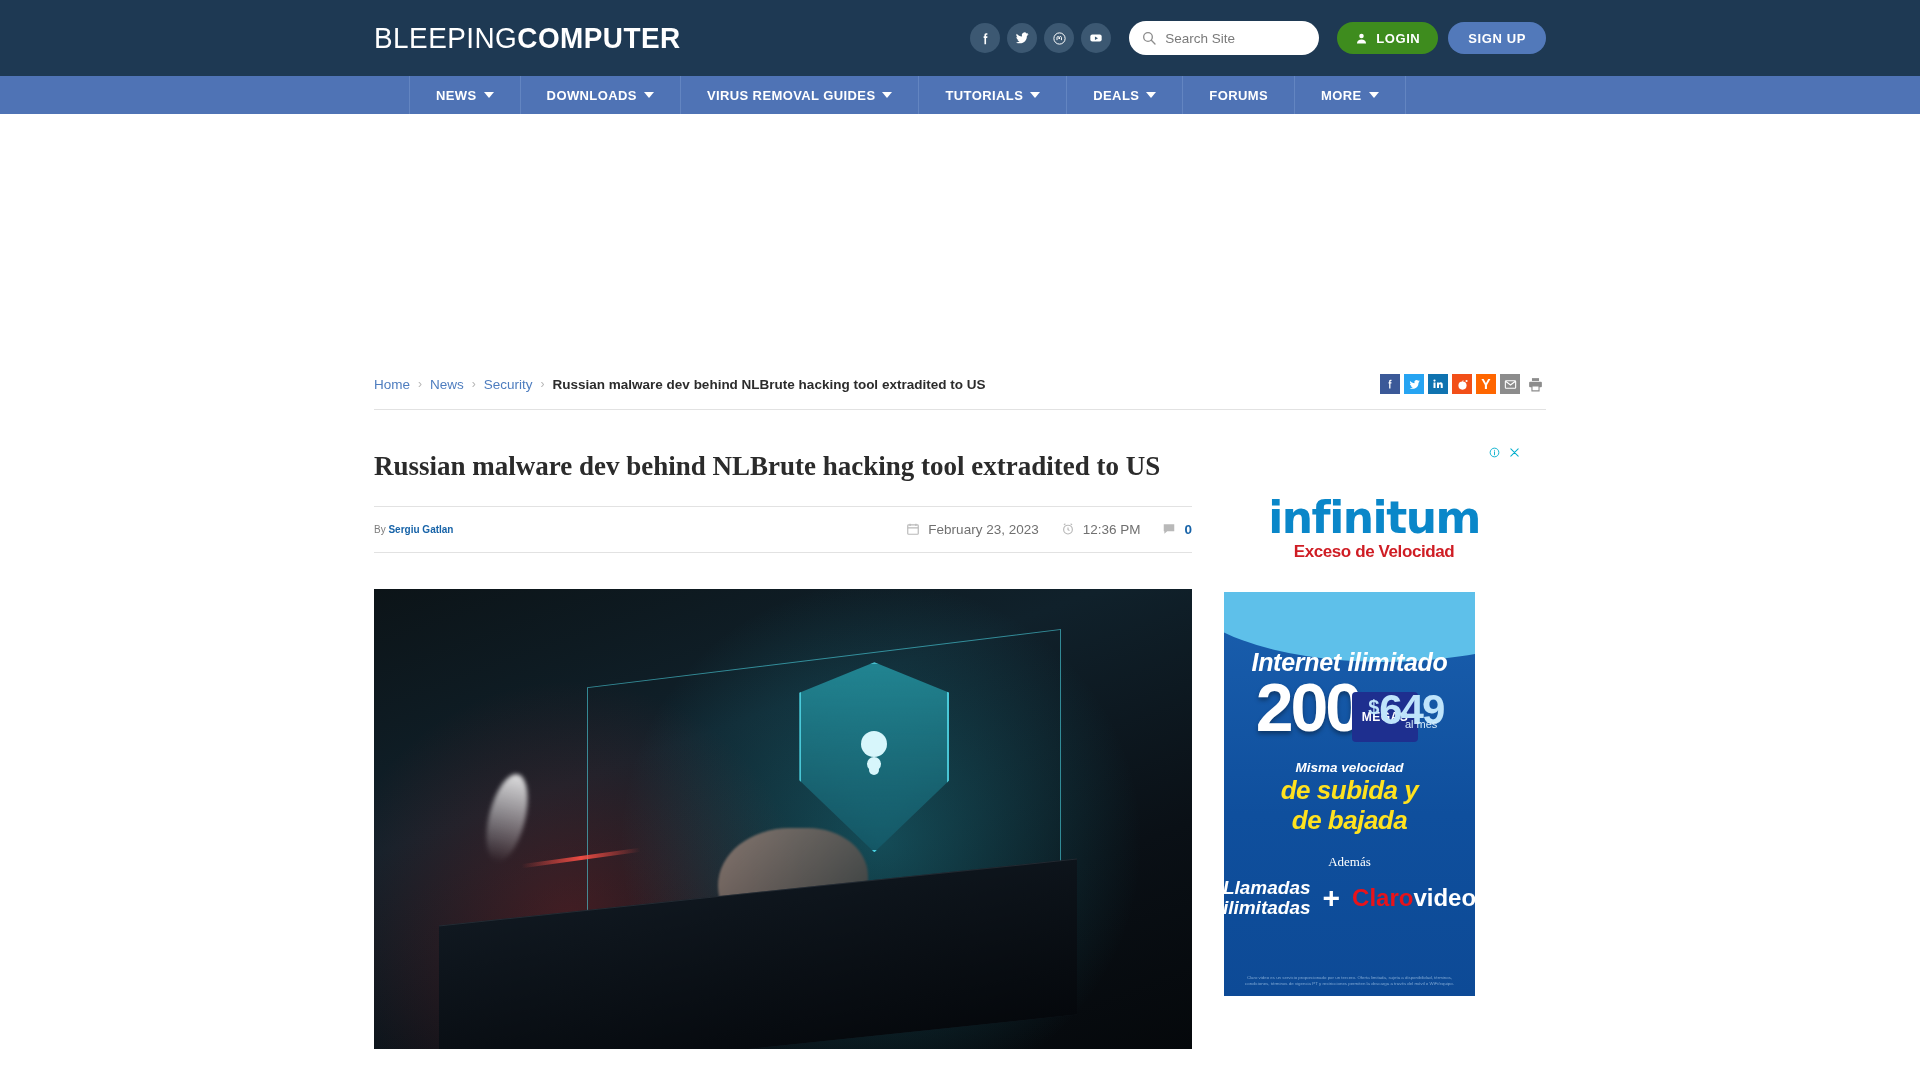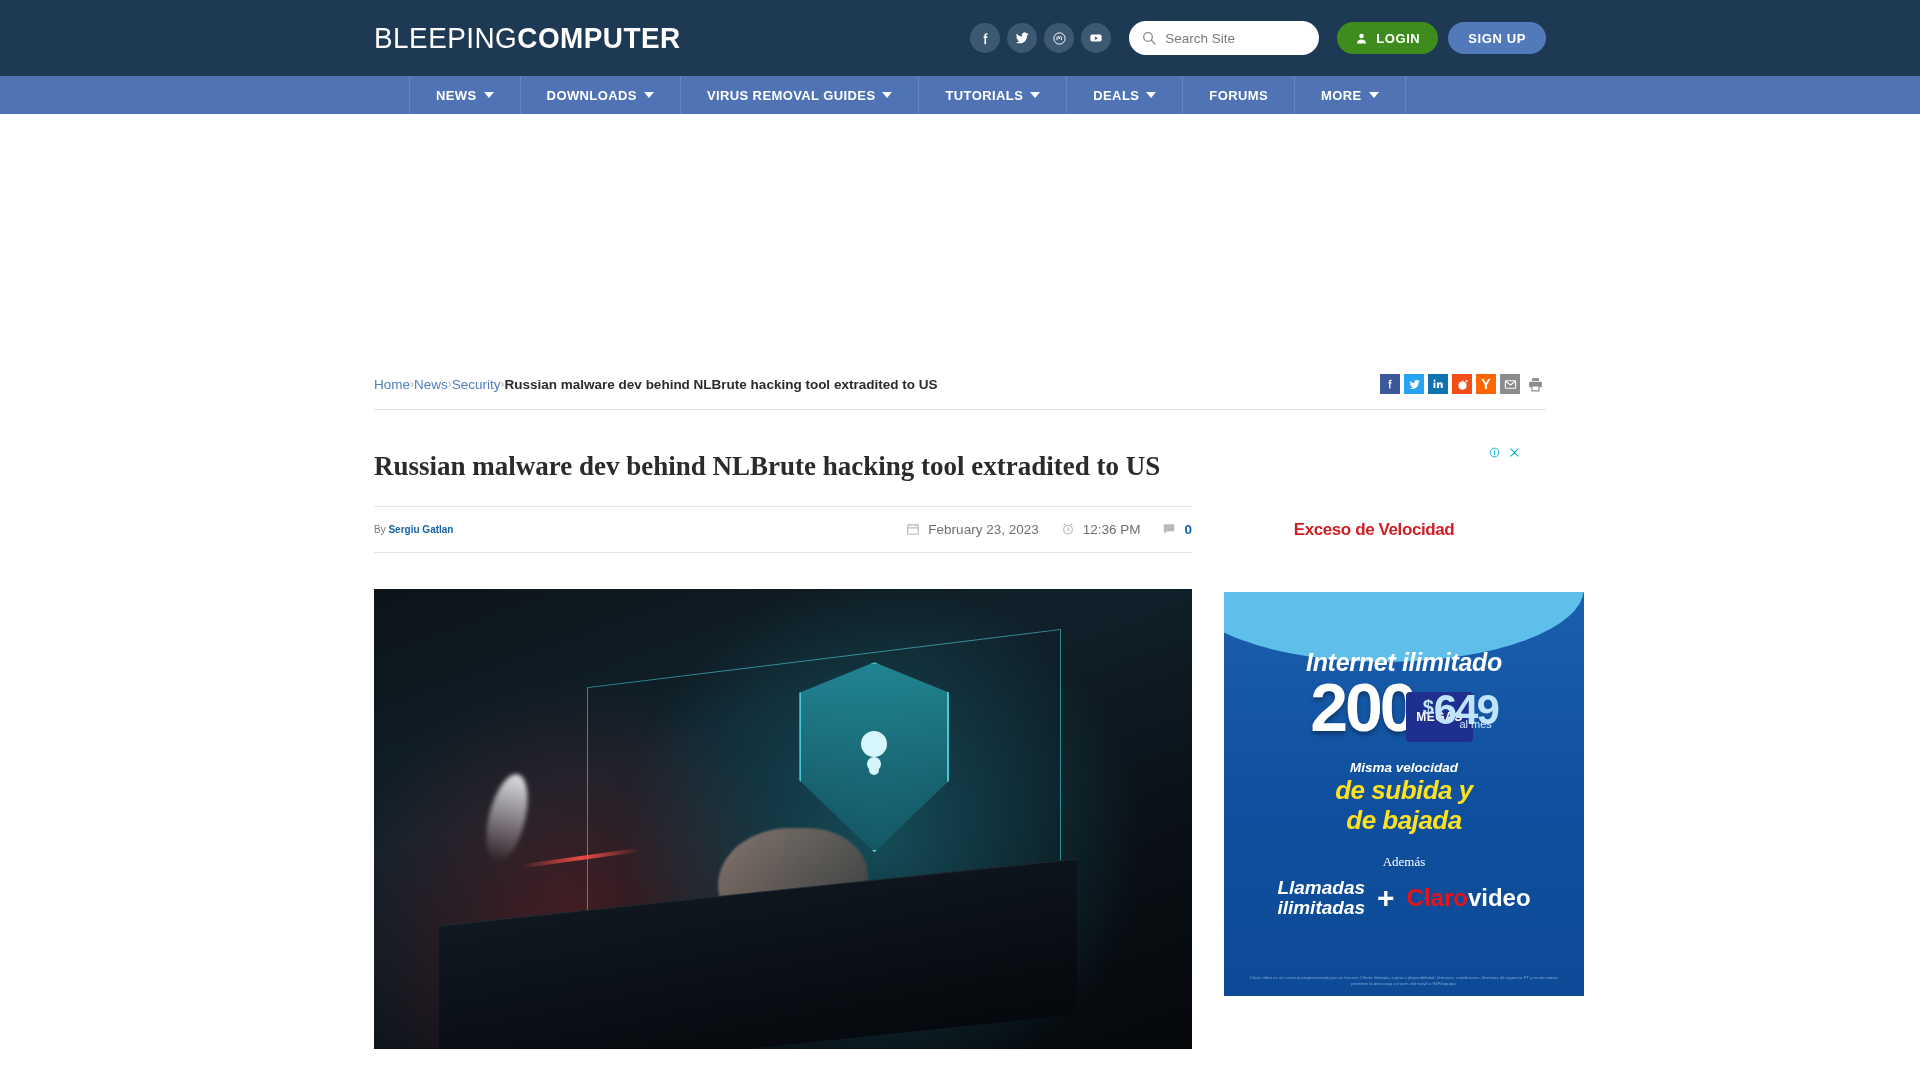--- a/index.html
+++ b/index.html
@@ -123,21 +123,21 @@
   .page {
     width: 1172px;
     margin: 0 auto;
   }
   .crumb-row {
     display: flex; align-items: center;
     border-bottom: 1px solid #e2e2e2;
     padding-bottom: 14px;
     padding-top: 4px;
   }
-  .crumbs { display: flex; align-items: center; font-size: 13.5px; }
+  .crumbs { display: flex; align-items: center; font-size: 13.5px; gap: 8px; }
   .crumbs a { color: #4e7dbf; text-decoration: none; cursor: pointer; }
   .crumbs .sep { color: #b7b7b7; font-size: 12px; }
   .crumbs .current { color: #2c2c2c; font-weight: 700; }
 
   .share-row { margin-left: auto; display: flex; gap: 4px; align-items: center; }
   .sh {
     width: 20px; height: 20px;
     display: flex; align-items: center; justify-content: center;
     color: #fff; cursor: pointer;
   }
@@ -252,21 +252,21 @@
     font-size: 44px; font-weight: 700; color: #0a87c9;
     letter-spacing: -1.5px; line-height: 1;
     font-family: "DejaVu Sans", sans-serif;
   }
   .ad1-sub {
     font-size: 17px; font-weight: 700;
     color: #cf1d24; letter-spacing: -.4px; margin-top: 2px;
   }
 
   .ad2 {
-    width: 360px; height: 404px;
+    width: 251px; height: 404px;
     background: linear-gradient(180deg, #1a5fae 0%, #0f4f9d 55%, #0d4a96 100%);
     position: relative; overflow: hidden;
     display: flex; flex-direction: column; align-items: center;
   }
   .ad2-arc {
     position: absolute; top: -92px; left: -40px;
     width: 400px; height: 150px;
     border-radius: 0 0 55% 55%;
     background: #ffffff;
   }
@@ -533,20 +533,21 @@
             </svg>
         </span>
         <span class="ad-close">
           <svg width="11" height="11" viewBox="0 0 24 24" fill="none" stroke="currentColor" stroke-width="2.2">
               <path d="M4 4l16 16M20 4L4 20" stroke-linecap="round"></path>
             </svg>
         </span>
       </div>
 
       <div class="ad1">
+        <div class="ad1-name">infinitum</div>
         <div class="ad1-sub">Exceso de Velocidad</div>
       </div>
 
       <div class="ad2">
         <div class="ad2-arc"></div>
         <div class="ad2-arc2"></div>
 
         <div class="ad2-h">Internet ilimitado</div>
 
         <div class="ad2-price-row">

